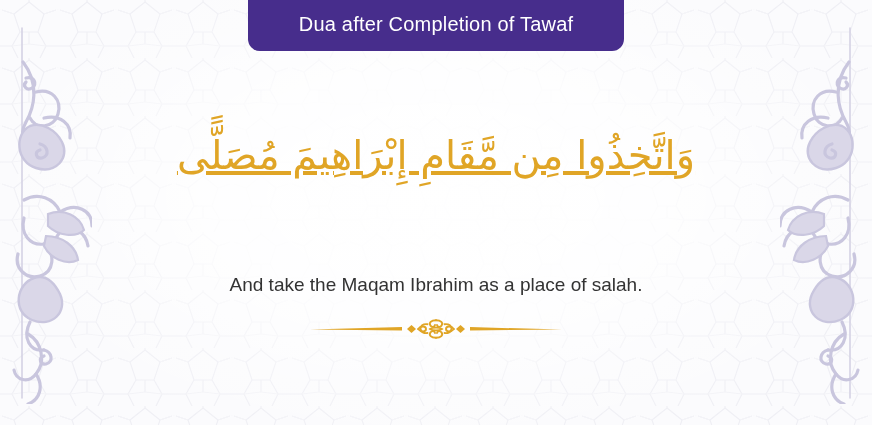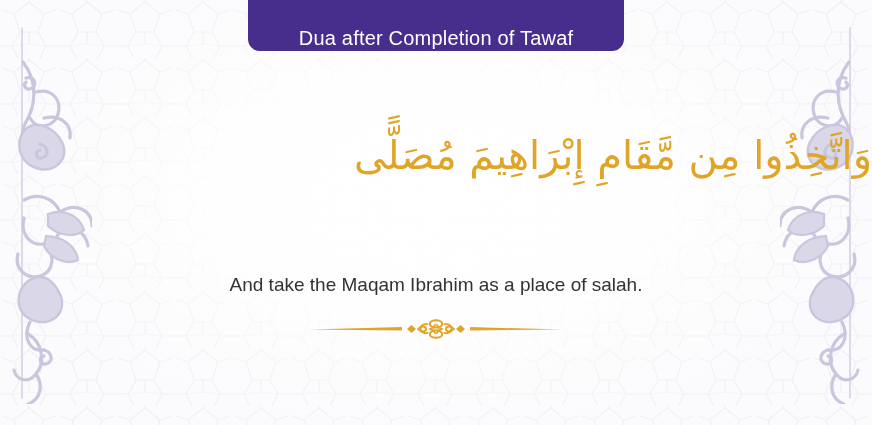--- a/index.html
+++ b/index.html
@@ -47,21 +47,21 @@
     position: absolute;
     top: 0;
     left: 248px;
     width: 376px;
     height: 51px;
     background: #472D8C;
     border-bottom-left-radius: 12px;
     border-bottom-right-radius: 12px;
     z-index: 6;
     display: flex;
-    align-items: flex-end;
+    align-items: center;
     justify-content: center;
     box-sizing: border-box;
     padding-bottom: 3px;
   }
   .banner-title {
     color: #ffffff;
     font-size: 20px;
     font-weight: 400;
     letter-spacing: 0.2px;
     line-height: 1;
@@ -88,27 +88,29 @@
     display: flex;
     flex-direction: column;
     align-items: center;
   }
 
   .arabic {
     position: absolute;
     top: 126px;
     left: 0;
     right: 0;
+    text-align: center;
     color: #E0A526;
     direction: rtl;
     unicode-bidi: isolate;
     font-family: "DejaVu Sans", sans-serif;
     font-size: 40px;
     line-height: 1.45;
     white-space: nowrap;
+    text-decoration: underline;
   }
 
   .translation {
     position: absolute;
     top: 241px;
     left: 0;
     right: 0;
     text-align: center;
     color: #333333;
     font-size: 19px;

